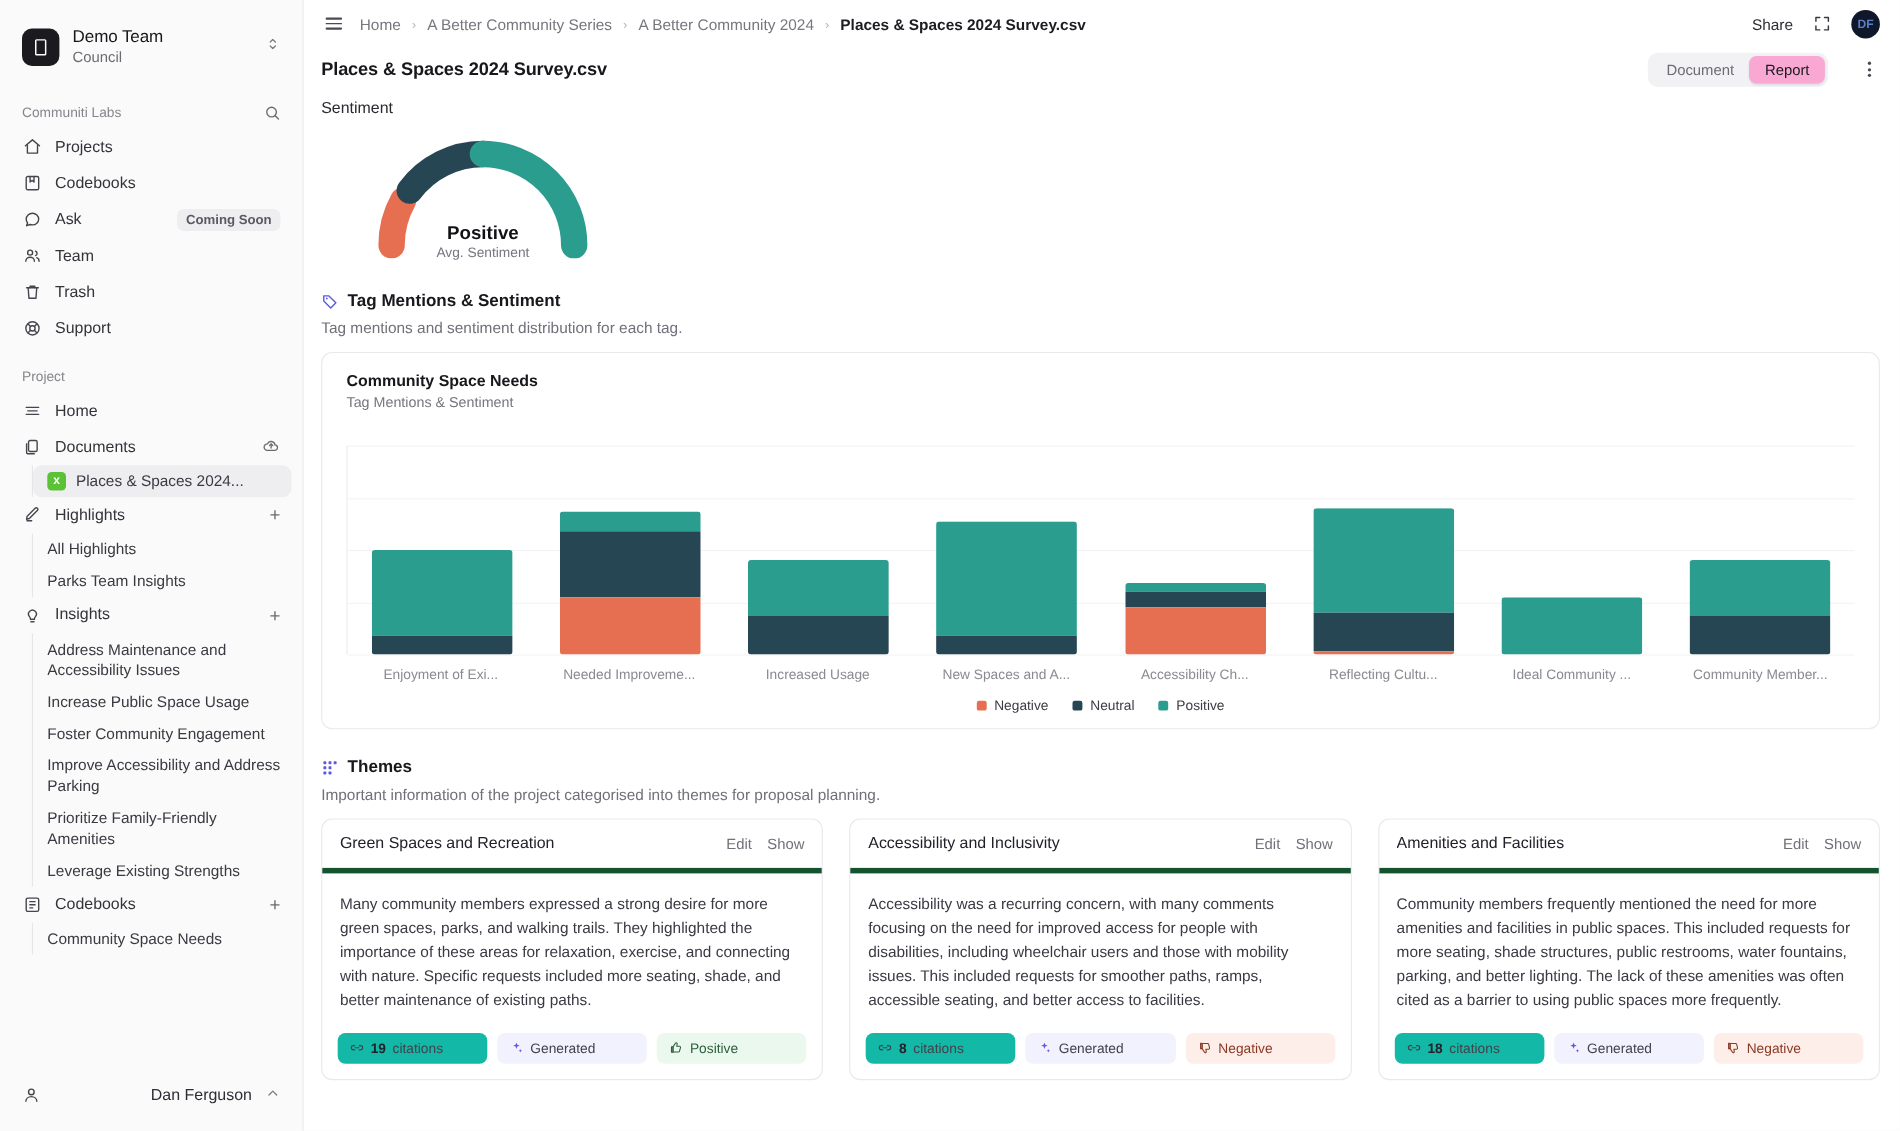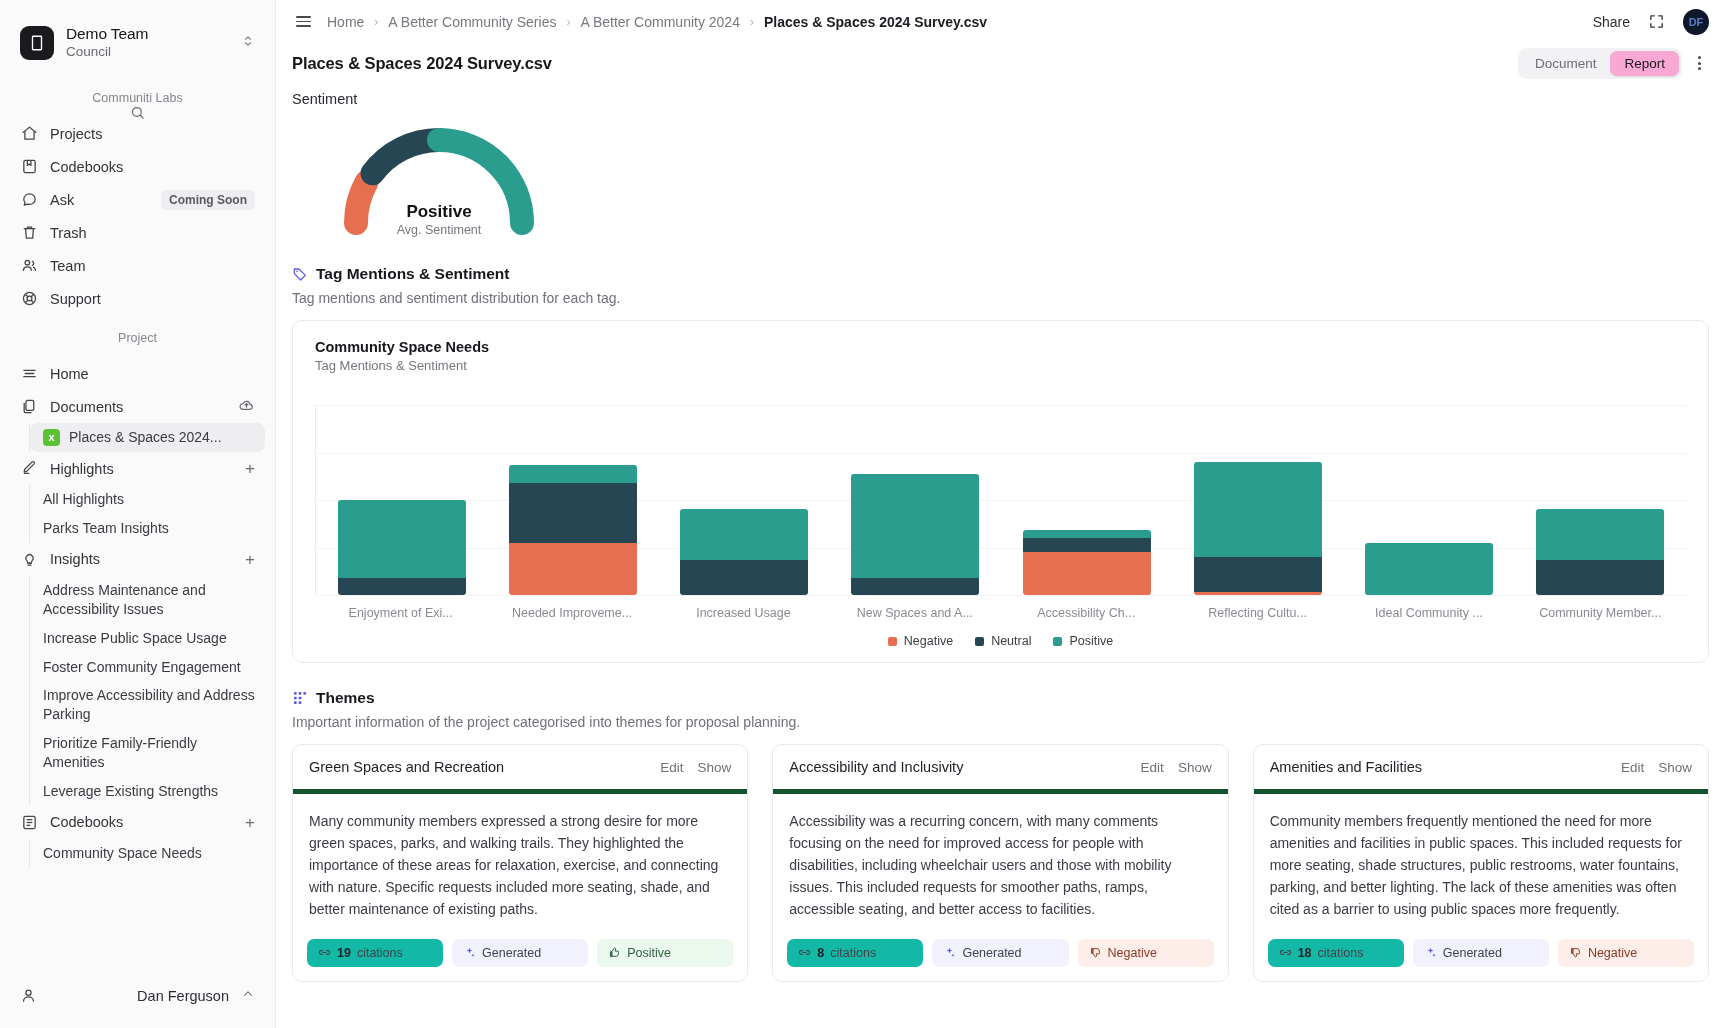--- a/index.html
+++ b/index.html
@@ -30,21 +30,21 @@
     background: #1b1b1f; display: flex; align-items: center; justify-content: center;
     flex: 0 0 34px;
   }
   .team-meta { flex: 1; min-width: 0; line-height: 1.25; }
   .team-name { font-size: 15.5px; font-weight: 400; color: #16161a; letter-spacing: -.1px; }
   .team-sub { font-size: 13.5px; color: #6b6b73; margin-top: 1px; }
   .chev { color: #7a7a82; flex: 0 0 auto; }
 
   .section-head {
     display: flex; align-items: center; justify-content: space-between;
-    padding: 0 20px; margin: 16px 0 4px 0; height: 22px; flex-direction: column;
+    padding: 0 20px; margin: 16px 0 4px 0; height: 22px;
   }
   .section-title { font-size: 12.5px; color: #86868e; }
   .section-head .act { color: #6b6b73; display: flex; align-items: center; cursor: pointer; }
 
   .nav-item {
     display: flex; align-items: center; gap: 12px;
     height: 33px; margin: 0 10px; padding: 0 10px;
     border-radius: 8px; cursor: pointer; color: #33333a;
     font-size: 14.5px; position: relative;
   }
@@ -96,21 +96,21 @@
   .share-btn { font-size: 14px; color: #2d2d35; cursor: pointer; }
   .expand-ico { cursor: pointer; color: #3a3a42; display: flex; }
   .avatar {
     width: 26px; height: 26px; border-radius: 50%;
     background: #0f172a; color: #5b7fc7; font-size: 11px; font-weight: 700;
     display: flex; align-items: center; justify-content: center; cursor: pointer;
   }
 
   .titlebar { height: 40px; flex: 0 0 40px; display: flex; align-items: center; padding: 0 18px 0 16px; }
   .doc-title { font-size: 16.5px; font-weight: 700; color: #17171c; letter-spacing: -.1px; }
-  .titlebar-right { margin-left: auto; display: flex; align-items: center; gap: 8px; }
+  .titlebar-right { margin-left: auto; display: flex; align-items: center; gap: 28px; }
   .seg {
     display: flex; background: #f2f2f4; border-radius: 9px; padding: 3px;
   }
   .seg div {
     font-size: 13.5px; padding: 5px 14px; border-radius: 7px; cursor: pointer;
     color: #6c6c75;
   }
   .seg div.on { background: #f9a8d4; color: #18181d; font-weight: 400; box-shadow: 0 1px 2px rgba(0,0,0,.10); }
   .kebab { display: flex; flex-direction: column; gap: 2.5px; cursor: pointer; padding: 6px 8px; }
   .kebab i { width: 3px; height: 3px; border-radius: 50%; background: #4a4a52; display: block; }
@@ -245,38 +245,38 @@
             <path d="M20 11.5c0 4.1-3.6 7.5-8 7.5-1 0-2-.2-2.9-.5L4.5 20l1.2-3.5A7.2 7.2 0 0 1 4 11.5C4 7.4 7.6 4 12 4s8 3.4 8 7.5z"></path>
           </svg>
       </span>
       <span class="lbl">Ask</span>
       <span class="pill-soon">Coming Soon</span>
     </div>
 
     <div class="nav-item">
       <span class="ico">
         <svg width="17" height="17" viewBox="0 0 24 24" fill="none" stroke="currentColor" stroke-width="1.8" stroke-linecap="round" stroke-linejoin="round">
-            <path d="M4.5 6.5h15"></path>
-            <path d="M9 6.5V4.5h6v2"></path>
-            <path d="M6.5 6.5 7.5 20h9l1-13.5"></path>
-          </svg>
-      </span>
-      <span class="lbl">Trash</span>
-    </div>
-
-    <div class="nav-item">
-      <span class="ico">
-        <svg width="17" height="17" viewBox="0 0 24 24" fill="none" stroke="currentColor" stroke-width="1.8" stroke-linecap="round" stroke-linejoin="round">
             <circle cx="9" cy="8" r="3.2"></circle>
             <path d="M3.5 19c0-3 2.5-5 5.5-5s5.5 2 5.5 5"></path>
             <path d="M16 6.2a3 3 0 0 1 0 5.6"></path>
             <path d="M17.5 14.4c2 .7 3 2.4 3 4.6"></path>
           </svg>
       </span>
       <span class="lbl">Team</span>
+    </div>
+
+    <div class="nav-item">
+      <span class="ico">
+        <svg width="17" height="17" viewBox="0 0 24 24" fill="none" stroke="currentColor" stroke-width="1.8" stroke-linecap="round" stroke-linejoin="round">
+            <path d="M4.5 6.5h15"></path>
+            <path d="M9 6.5V4.5h6v2"></path>
+            <path d="M6.5 6.5 7.5 20h9l1-13.5"></path>
+          </svg>
+      </span>
+      <span class="lbl">Trash</span>
     </div>
 
     <div class="nav-item">
       <span class="ico">
         <svg width="17" height="17" viewBox="0 0 24 24" fill="none" stroke="currentColor" stroke-width="1.8">
             <circle cx="12" cy="12" r="8.5"></circle>
             <circle cx="12" cy="12" r="3.4"></circle>
             <line x1="6" y1="6" x2="9.6" y2="9.6"></line>
             <line x1="14.4" y1="14.4" x2="18" y2="18"></line>
             <line x1="18" y1="6" x2="14.4" y2="9.6"></line>

